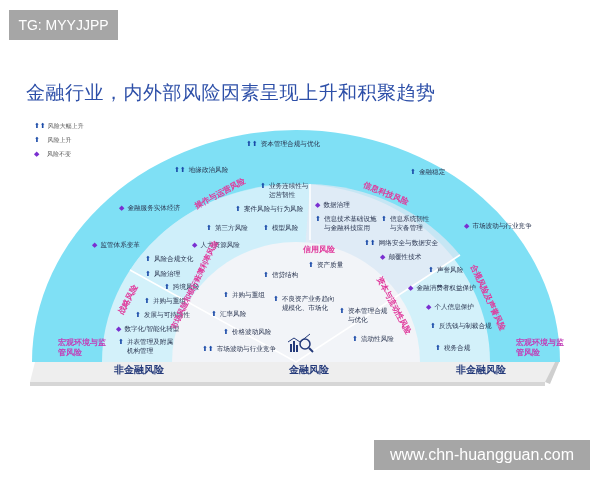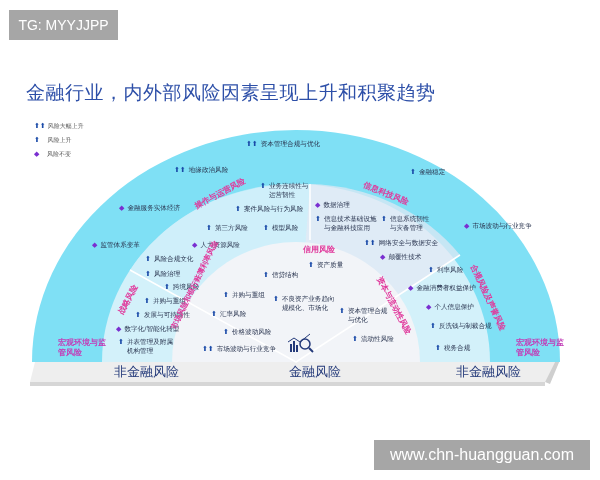--- a/index.html
+++ b/index.html
@@ -9,21 +9,21 @@
   .wm-bot{left:374px;top:440px;width:216px;height:30px;font-size:16px;line-height:30px;text-align:center;}
   .title{position:absolute;left:26px;top:80px;font-size:19px;color:#2d4fa8;letter-spacing:0.5px;white-space:nowrap;}
   svg.dia{position:absolute;left:0;top:0;}
   .legend{position:absolute;left:34px;top:119px;font-size:6px;color:#555;}
   .legend .row{display:flex;align-items:center;height:14px;}
   .lbl{position:absolute;font-size:6.6px;color:#2a3550;white-space:nowrap;line-height:8.5px;display:flex;align-items:flex-start;gap:3px;}
   .ico{display:inline-block;font-size:7px;line-height:8px;}
   .up{color:#1a4aa8;}
   .flat{color:#7a2fd0;}
   .cat{position:absolute;font-size:8px;font-weight:bold;color:#e0389b;white-space:nowrap;}
-  .base-lbl{position:absolute;font-size:13px;font-weight:normal;color:#243a7a;white-space:nowrap;}
+  .base-lbl{position:absolute;font-size:10px;font-weight:bold;color:#243a7a;white-space:nowrap;}
   .macro-lbl{position:absolute;font-size:8px;font-weight:bold;color:#c23fb8;line-height:10px;}
 </style>
 </head>
 <body>
 
 <div class="wm wm-top">TG: MYYJJPP</div>
 <div class="title">金融行业，内外部风险因素呈现上升和积聚趋势</div>
 
 <div class="legend">
   <div class="row"><span class="ico up">⬆⬆</span>&nbsp;<span>风险大幅上升</span></div>
@@ -157,21 +157,21 @@
     <span>数字化/智能化转型</span>
   </div>
 <div class="lbl" style="left:118px;top:338px;width:56px;white-space:normal;">
     <span class="ico up">⬆</span>
     <span>并表管理及附属机构管理</span>
   </div>
 
 <div class="cat" style="left:452px;top:292px;transform:rotate(65deg);">合规风险及声誉风险</div>
 <div class="lbl" style="left:428px;top:266px;">
     <span class="ico up">⬆</span>
-    <span>利率风险</span>
+    <span>声誉风险</span>
   </div>
 <div class="lbl" style="left:408px;top:284px;">
     <span class="ico flat">◆</span>
     <span>金融消费者权益保护</span>
   </div>
 <div class="lbl" style="left:426px;top:303px;">
     <span class="ico flat">◆</span>
     <span>个人信息保护</span>
   </div>
 <div class="lbl" style="left:430px;top:322px;">

